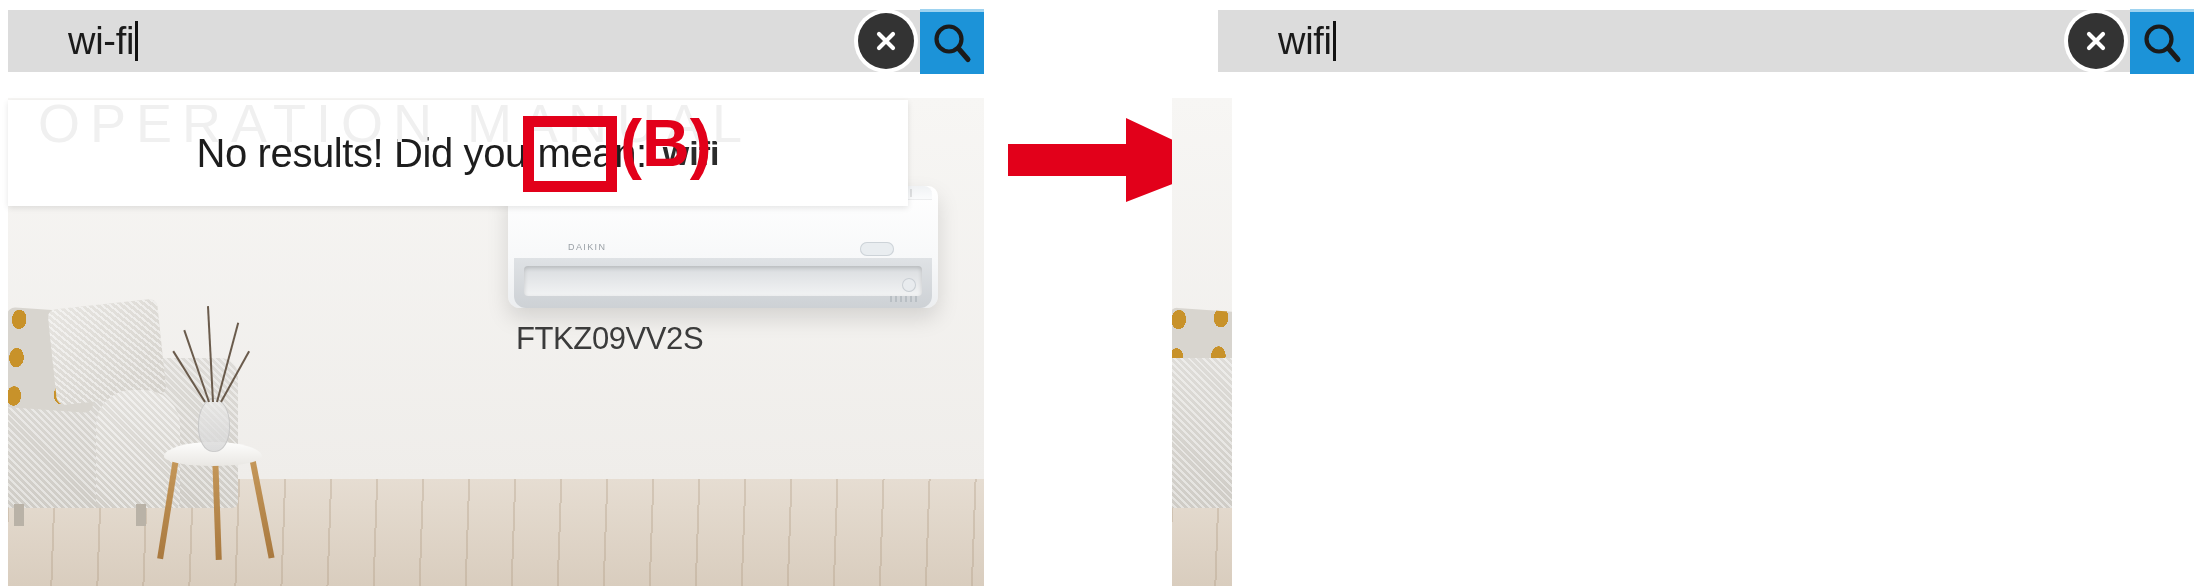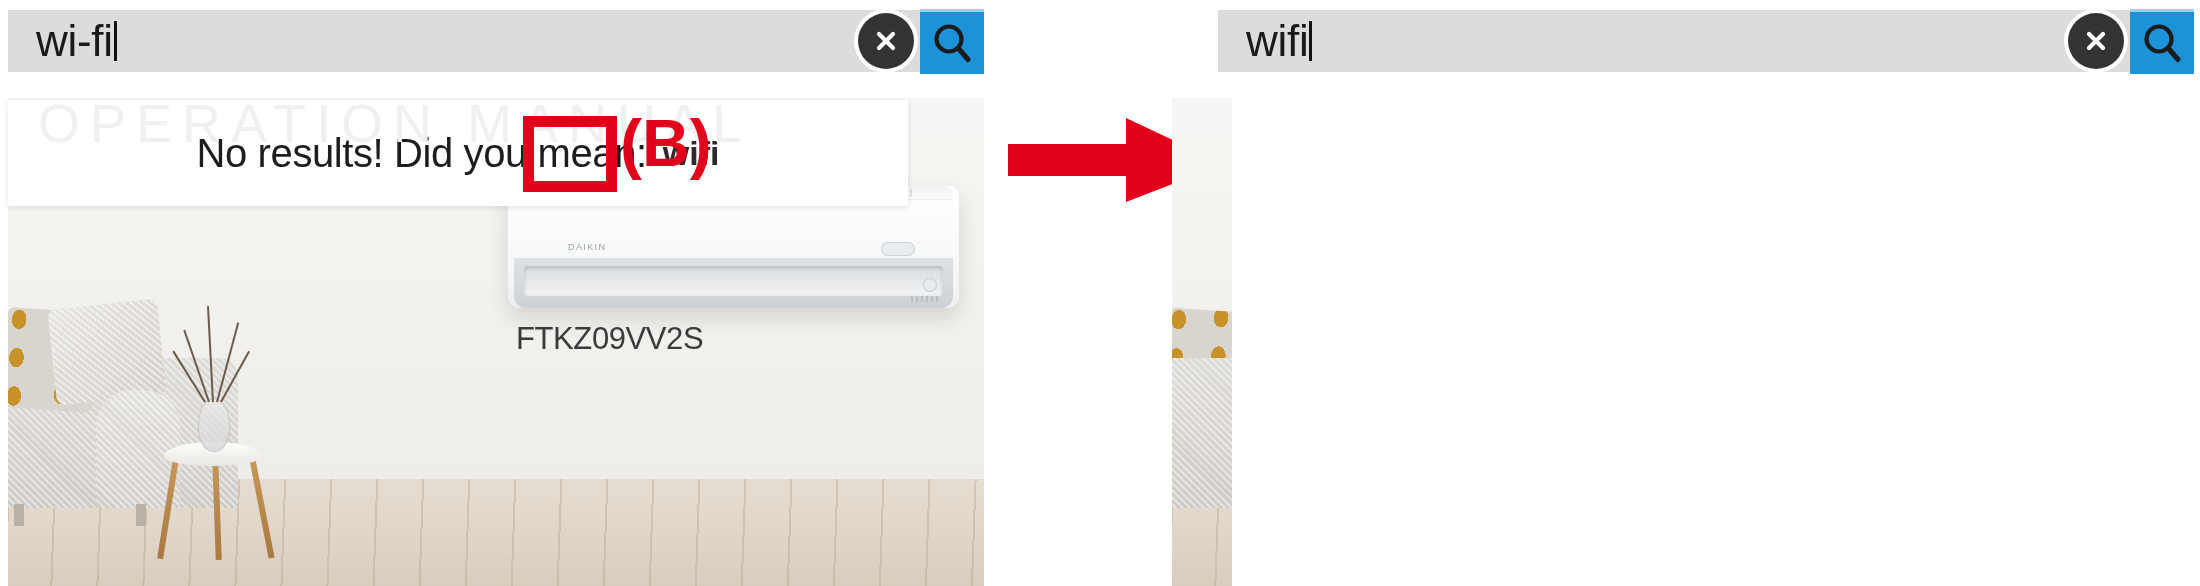--- a/index.html
+++ b/index.html
@@ -17,23 +17,23 @@
   #panel-left{left:0;width:1010px;}
   #panel-right{left:1172px;width:1028px;}
 
   
   .searchbar{
     position:absolute;background:#dcdcdc;height:62px;display:flex;align-items:center;
   }
   #search-left{left:8px;top:10px;width:976px;}
   #search-right{left:46px;top:10px;width:976px;}
   .search-value{
-    flex:1;padding-left:28px;font-size:44px;color:#1a1a1a;
+    flex:1;padding-left:28px;font-size:38px;color:#1a1a1a;
     font-family:"Liberation Sans",sans-serif;white-space:nowrap;letter-spacing:-0.3px;
-    display:flex;align-items:center;
+    display:flex;align-items:center;margin-left:32px;
   }
   .caret{display:inline-block;width:3px;height:40px;background:#111;margin-left:1px;}
   .clear-btn{
     width:56px;height:56px;border-radius:50%;background:#333333;
     display:flex;align-items:center;justify-content:center;
     box-shadow:0 0 0 4px #ffffff;margin-right:6px;flex:none;cursor:pointer;
   }
   .clear-btn svg{display:block;}
   .search-btn{
     width:64px;height:62px;background:#1c93d8;flex:none;
@@ -92,21 +92,21 @@
   .table-leg{position:absolute;bottom:26px;width:6px;height:108px;
     background:linear-gradient(180deg,#c79a5c,#a9793f);transform-origin:top center;}
   
   .vase{position:absolute;left:190px;bottom:134px;width:30px;height:52px;
     background:linear-gradient(180deg,rgba(240,240,240,.55),rgba(215,215,215,.85));
     border-radius:50% 50% 46% 46%;border:1px solid rgba(190,190,190,.7);}
   .branch{position:absolute;bottom:184px;width:2px;background:#6a5b4c;transform-origin:bottom center;}
   
   .ac{position:absolute;left:500px;top:88px;width:430px;height:122px;
     background:linear-gradient(180deg,#ffffff 0%,#f7f8f9 62%,#eceef0 100%);
-    border-radius:10px 10px 12px 12px;box-shadow:0 10px 22px rgba(0,0,0,.13);padding-left:21px;}
+    border-radius:10px 10px 12px 12px;box-shadow:0 10px 22px rgba(0,0,0,.13);}
   .ac-top{position:absolute;left:6px;top:0;right:6px;height:14px;
     background:linear-gradient(180deg,#f0f2f4,#fbfcfd);border-radius:8px 8px 0 0;
     box-shadow:inset 0 -1px 0 rgba(0,0,0,.06);}
   .ac-top::after{content:"";position:absolute;left:14px;right:14px;top:3px;height:8px;
     background:repeating-linear-gradient(90deg,rgba(0,0,0,0) 0 46px,rgba(0,0,0,.10) 46px 48px);}
   .ac-louver{position:absolute;left:16px;right:16px;bottom:12px;height:30px;
     background:linear-gradient(180deg,#d9dcdf,#f2f3f4);border-radius:4px;
     box-shadow:inset 0 2px 4px rgba(0,0,0,.16);}
   .ac-base{position:absolute;left:6px;right:6px;bottom:0;height:50px;
     background:linear-gradient(180deg,#dfe2e5,#cdd1d5);border-radius:0 0 12px 12px;}

